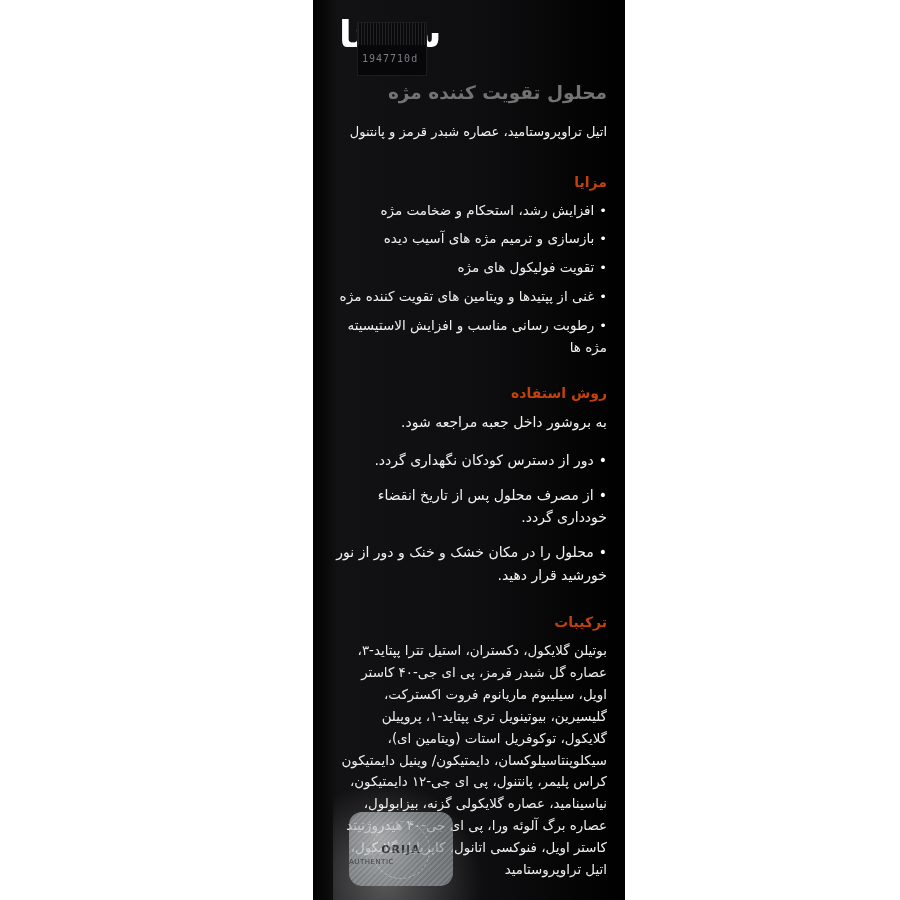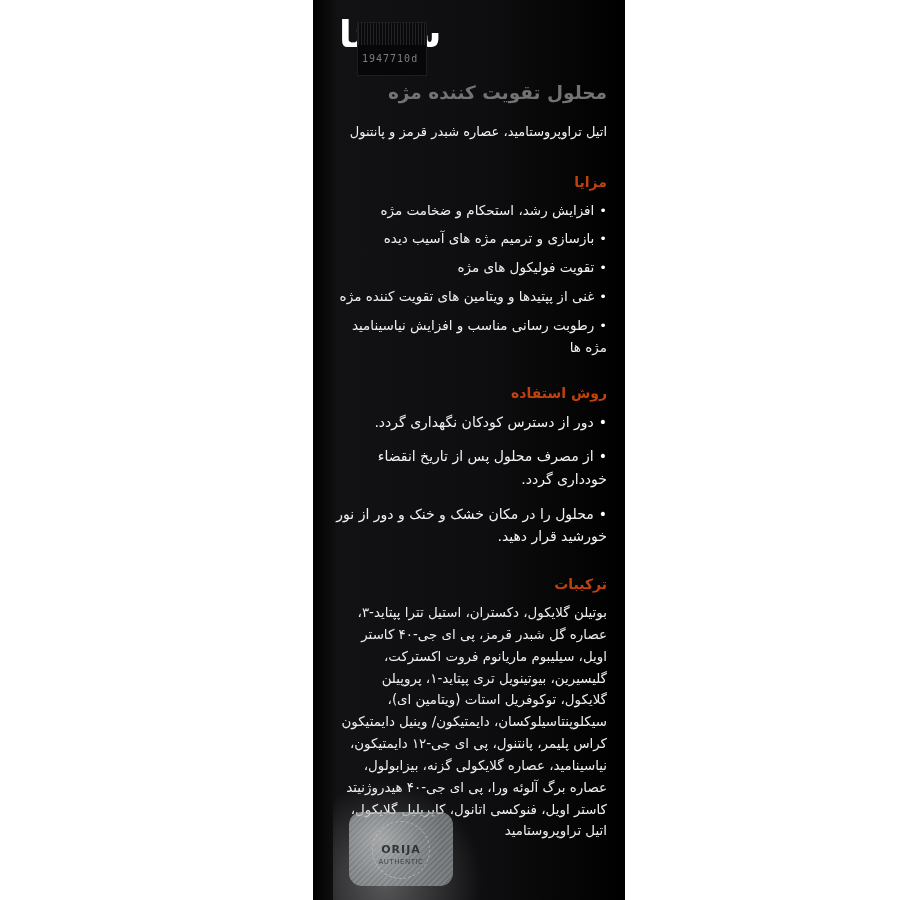--- a/index.html
+++ b/index.html
@@ -169,21 +169,20 @@
     text-align:center;
     font-size:11px;
     font-weight:bold;
     letter-spacing:1px;
     color:#2d3033;
     direction:ltr;
   }
   .holo .holo-sub{
     position:absolute;
     left:0;right:0;top:62%;
-    text-align:center;
     font-size:7px;
     letter-spacing:.5px;
     color:#3a3d40;
     direction:ltr;
   }
   
   .glow{
     position:absolute;
     left:20px;bottom:0;
     width:150px;height:120px;
@@ -211,24 +210,25 @@
       <h1 class="product-title">محلول تقویت کننده مژه</h1>
 
       <p class="product-sub">اتیل تراوپروستامید، عصاره شبدر قرمز و پانتنول</p>
 
       <h2 class="section">مزایا</h2>
       <ul class="bullets">
         <li>افزایش رشد، استحکام و ضخامت مژه</li>
         <li>بازسازی و ترمیم مژه های آسیب دیده</li>
         <li>تقویت فولیکول های مژه</li>
         <li>غنی از پپتیدها و ویتامین های تقویت کننده مژه</li>
-        <li>رطوبت رسانی مناسب و افزایش نیاسینامید مژه ها</li>
+        <li>رطوبت رسانی مناسب و افزایش الاستیسیته مژه ها</li>
       </ul>
 
       <h2 class="section">روش استفاده</h2>
+      <p class="usage-lead">به بروشور داخل جعبه مراجعه شود.</p>
 
       <ul class="warnings">
         <li>دور از دسترس کودکان نگهداری گردد.</li>
         <li>از مصرف محلول پس از تاریخ انقضاء خودداری گردد.</li>
         <li>محلول را در مکان خشک و خنک و دور از نور خورشید قرار دهید.</li>
       </ul>
 
       <h2 class="section">ترکیبات</h2>
       <p class="ingredients">بوتیلن گلایکول، دکستران، استیل تترا پپتاید-۳، عصاره گل شبدر قرمز، پی ای جی-۴۰ کاستر اویل، سیلیبوم ماریانوم فروت اکسترکت، گلیسیرین، بیوتینویل تری پپتاید-۱، پروپیلن گلایکول، توکوفریل استات (ویتامین ای)، سیکلوپنتاسیلوکسان، دایمتیکون/ وینیل دایمتیکون کراس پلیمر، پانتنول، پی ای جی-۱۲ دایمتیکون، نیاسینامید، عصاره گلایکولی گزنه، بیزابولول، عصاره برگ آلوئه ورا، پی ای جی-۴۰ هیدروژنیتد کاستر اویل، فنوکسی اتانول، کاپریلیل گلایکول، اتیل تراوپروستامید</p>
 

